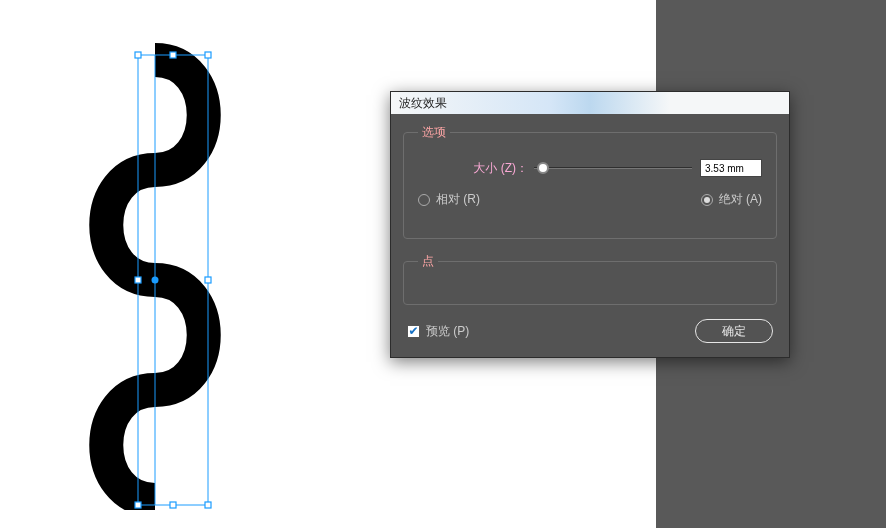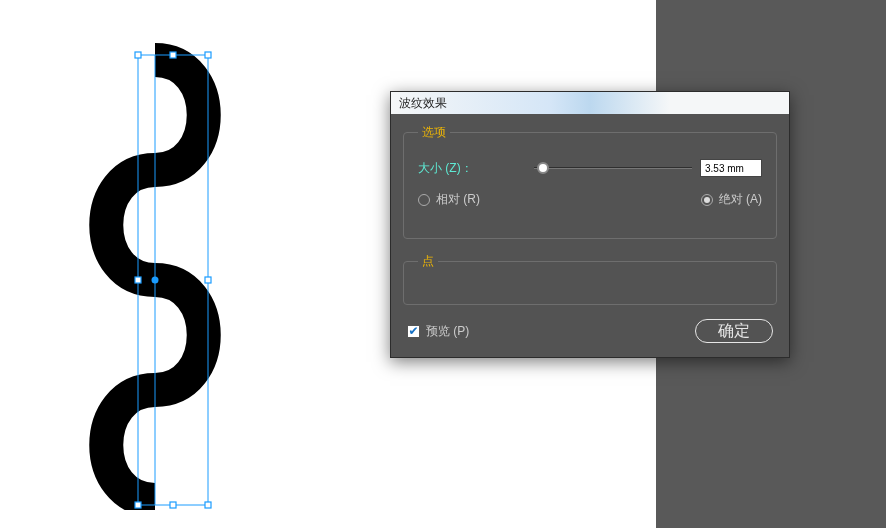--- a/index.html
+++ b/index.html
@@ -54,34 +54,34 @@
   }
   fieldset {
     border: 1px solid #6e6e6e;
     border-radius: 4px;
     padding: 18px 14px 16px;
     position: relative;
     margin-bottom: 14px;
   }
   fieldset > legend {
     padding: 0 4px;
-    color: #eab308;
+    color: #fca5a5;
     font-size: 12px;
   }
   .row {
     display: flex;
     align-items: center;
     margin-bottom: 14px;
   }
   .row:last-child { margin-bottom: 0; }
   .row-label {
     width: 116px;
-    text-align: left;
+    text-align: right;
     padding-right: 6px;
-    color: #5eead4;
+    color: #f9a8d4;
   }
   
   .slider {
     position: relative;
     flex: 1;
     height: 14px;
     display: flex;
     align-items: center;
   }
   .track {
@@ -150,21 +150,21 @@
     color:#1570c4; font-size:12px; line-height:1;
   }
   .btns { margin-left:auto; display:flex; gap:8px;}
   .btn {
     border: 1.5px solid #e6e6e6;
     border-radius: 14px;
     height: 24px;
     min-width: 78px;
     background: transparent;
     color:#e6e6e6;
-    font-size:16px;
+    font-size:12px;
     line-height: 20px;
     text-align:center;
     cursor:pointer;
   }
 </style>
 </head>
 <body>
 
 <div class="right-strip"></div>
 

